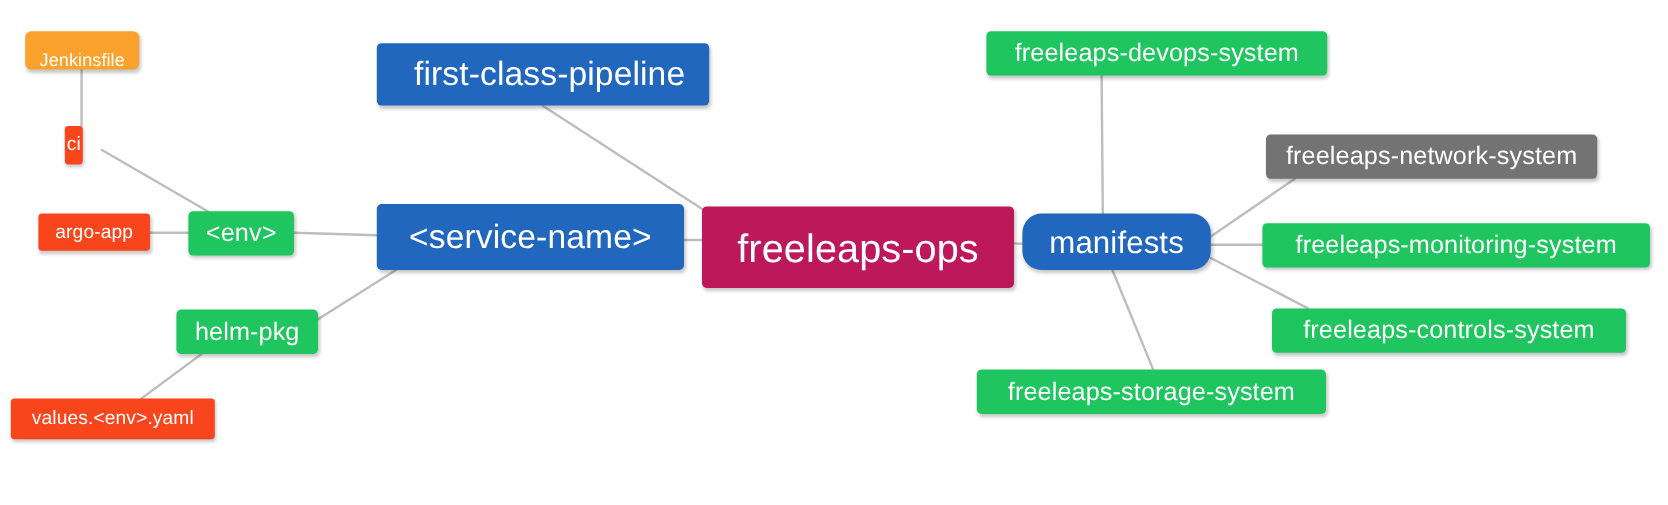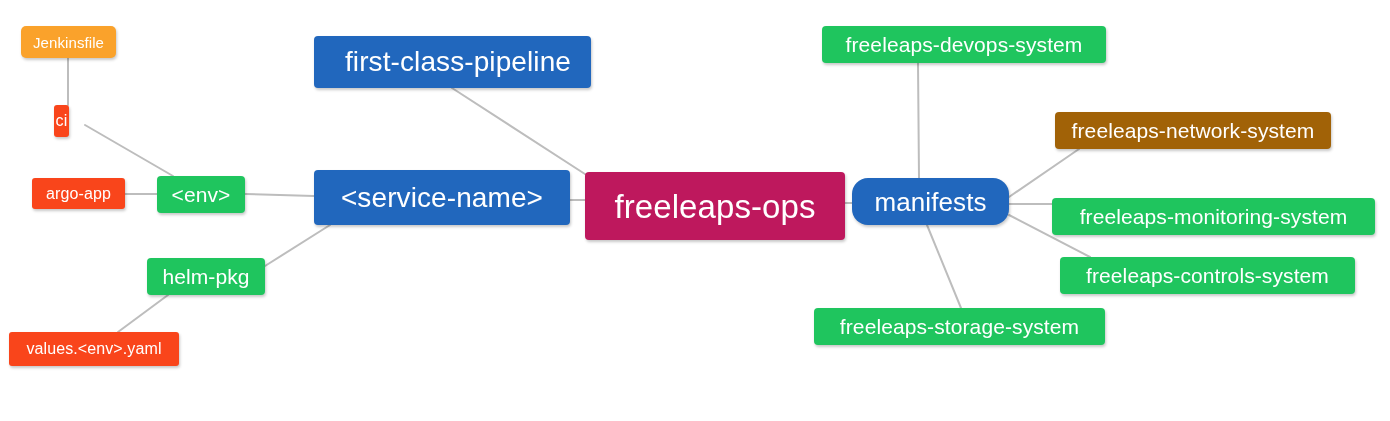--- a/index.html
+++ b/index.html
@@ -86,30 +86,30 @@
       </div>
       <div class="node" style="left: 54px; top: 105px; width: 15px; height: 32px; background: rgb(249, 69, 27); font-size: 16px; border-radius: 3px;">
         <span class="node-label">ci</span>
       </div>
       <div class="node" style="left: 32px; top: 178px; width: 93px; height: 31px; background: rgb(249, 69, 27); font-size: 16px; border-radius: 3px;">
         <span class="node-label">argo-app</span>
       </div>
       <div class="node" style="left: 9px; top: 332px; width: 170px; height: 34px; background: rgb(249, 69, 27); font-size: 16px; border-radius: 3px;">
         <span class="node-label">values.&lt;env&gt;.yaml</span>
       </div>
-      <div class="node" style="left: 21px; top: 26px; width: 95px; height: 32px; background: rgb(250, 162, 43); font-size: 15px; border-radius: 5px;">
+      <div class="node" style="left: 21px; top: 26px; width: 95px; height: 32px; background: rgb(250, 162, 43); font-size: 15px; border-radius: 5px; align-items: flex-end;">
         <span class="node-label">Jenkinsfile</span>
       </div>
       <div class="node" style="left: 800px; top: 26px; width: 284px; height: 37px; background: rgb(31, 197, 94); font-size: 21px; border-radius: 4px; margin-left: 22px;">
         <span class="node-label">freeleaps-devops-system</span>
       </div>
-      <div class="node" style="left: 1055px; top: 112px; width: 276px; height: 37px; background: #a16207; font-size: 21px; border-radius: 4px;">
+      <div class="node" style="left: 1055px; top: 112px; width: 276px; height: 37px; background: #737373; font-size: 21px; border-radius: 4px;">
         <span class="node-label">freeleaps-network-system</span>
       </div>
-      <div class="node" style="left: 1052px; top: 186px; width: 323px; height: 37px; background: rgb(31, 197, 94); font-size: 21px; border-radius: 4px; margin-top: 12px;">
+      <div class="node" style="left: 1052px; top: 186px; width: 323px; height: 37px; background: rgb(31, 197, 94); font-size: 21px; border-radius: 4px;">
         <span class="node-label">freeleaps-monitoring-system</span>
       </div>
       <div class="node" style="left: 1060px; top: 257px; width: 295px; height: 37px; background: rgb(31, 197, 94); font-size: 21px; border-radius: 4px;">
         <span class="node-label">freeleaps-controls-system</span>
       </div>
       <div class="node" style="left: 814px; top: 308px; width: 291px; height: 37px; background: rgb(31, 197, 94); font-size: 21px; border-radius: 4px;">
         <span class="node-label">freeleaps-storage-system</span>
       </div>
     </div>
 </div>

